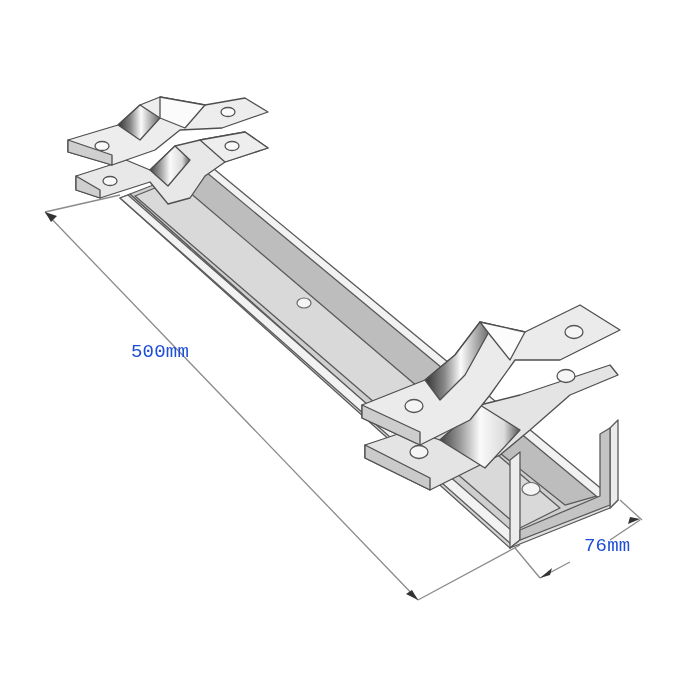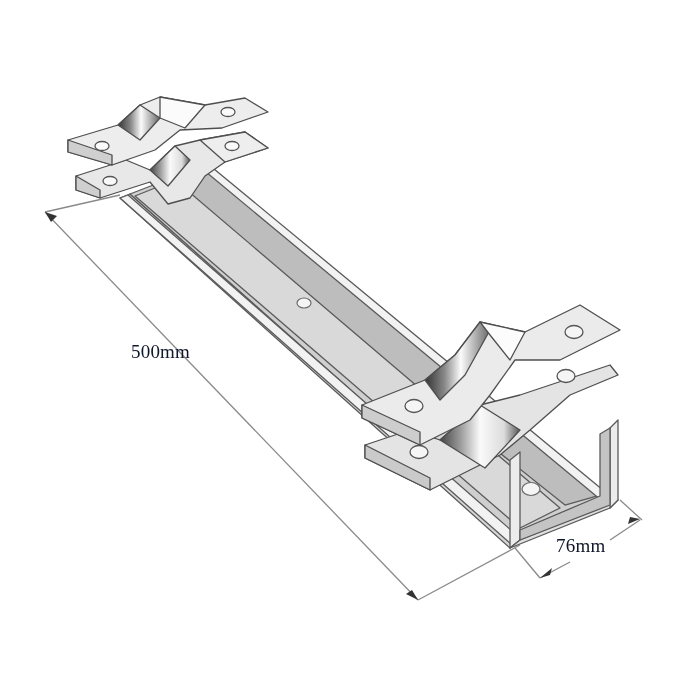--- a/index.html
+++ b/index.html
@@ -1,20 +1,20 @@
 <!DOCTYPE html>
 <html><head>
 <meta charset="utf-8">
 <style>
   html, body { margin: 0; padding: 0; background: #ffffff; }
   body { width: 700px; height: 700px; overflow: hidden; position: relative; font-family: "DejaVu Sans", sans-serif; }
   #stage { position: absolute; left: 0; top: 0; width: 700px; height: 700px; }
-  .dim-label { position: absolute; font-family: Liberation Serif, serif; font-size: 19px; color: #0f172a; letter-spacing: 0.2px; }
+  .dim-label { position: absolute; font-family: Liberation Mono, monospace; font-size: 19px; color: #1d4ed8; letter-spacing: 0.2px; }
   #len-label { left: 131px; top: 341px; }
-  #wid-label { left: 556px; top: 535px; }
+  #wid-label { left: 584px; top: 535px; }
 </style>
 </head>
 <body>
 
 <div id="stage">
 <svg width="700" height="700" viewBox="0 0 700 700" xmlns="http://www.w3.org/2000/svg">
   <defs>
     <linearGradient id="bandGrad" x1="0" y1="0" x2="1" y2="0">
       <stop offset="0" stop-color="#444"></stop>
       <stop offset="0.25" stop-color="#999"></stop>

